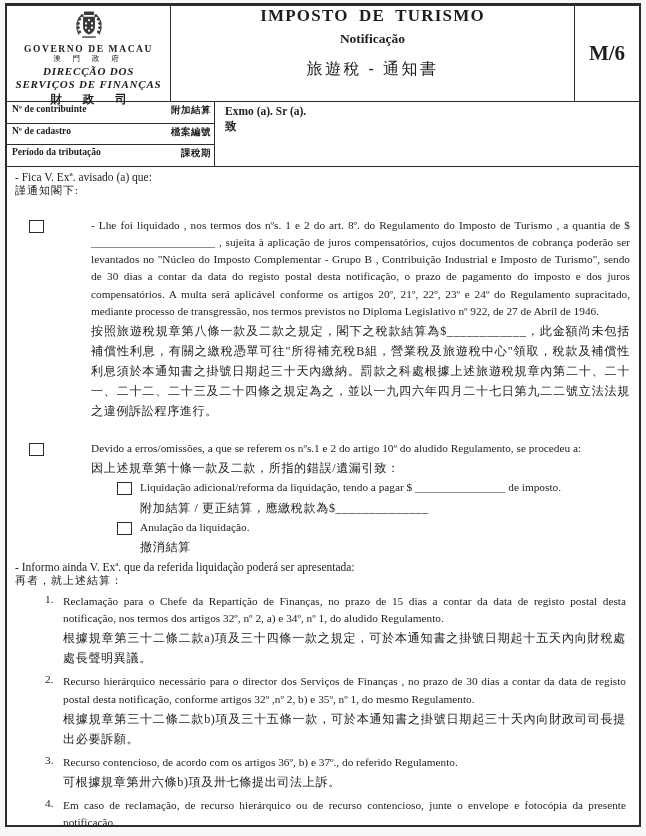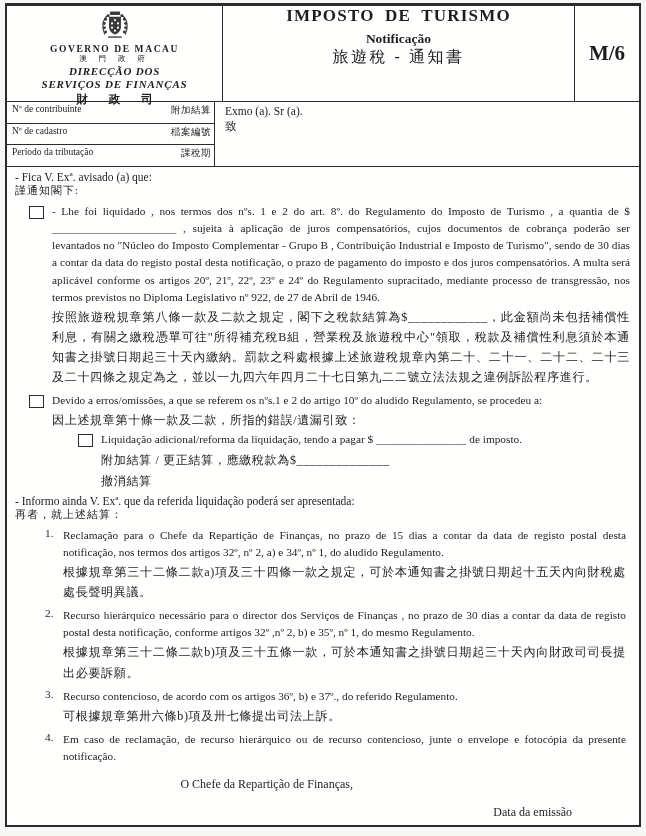--- a/index.html
+++ b/index.html
@@ -12,45 +12,45 @@
   .sheet {
     position: absolute; left: 5px; top: 3px;
     width: 636px; height: 824px;
     background: #fffffe;
     border: 2px solid #2c2c2c;
     border-top-width: 3px;
     overflow: hidden;
   }
   
   .header-top { display: flex; height: 96px; border-bottom: 1px solid #2c2c2c; }
-  .logo-cell { width: 216px; border-right: 1px solid #2c2c2c; text-align: center; padding-top: 2px; }
+  .logo-cell { width: 164px; border-right: 1px solid #2c2c2c; text-align: center; padding-top: 2px; }
   .emblem { height: 34px; margin: 1px auto 0; display: block; }
   .gov-name { font-size: 9.5px; letter-spacing: 1.6px; font-weight: 600; margin-top: 1px; }
   .gov-zh { font-size: 7.5px; letter-spacing: 5px; margin-top: 0px; }
   .dept-name { font-size: 11px; font-style: italic; font-weight: 600; letter-spacing: 0.8px; line-height: 1.15; margin-top: 1px; }
   .dept-zh { font-size: 11.5px; letter-spacing: 9px; font-weight: 600; margin-top: 2px; text-indent: 9px; }
   .title-cell { flex: 1; border-right: 1px solid #2c2c2c; text-align: center; }
   .doc-title { font-size: 17px; font-weight: bold; letter-spacing: 1.2px; word-spacing: 5px; }
   .doc-subtitle { font-size: 13.5px; font-weight: bold; margin-top: 5px; }
-  .doc-title-zh { font-size: 16px; margin-top: 0; letter-spacing: 2.5px; }
+  .doc-title-zh { font-size: 16px; margin-top: 12px; letter-spacing: 2.5px; }
   .m6-cell { width: 64px; display: flex; align-items: center; justify-content: center;
              font-size: 21px; font-weight: bold; }
-  .header-mid { display: flex; height: 65px; border-bottom: 1px solid #2c2c2c; }
+  .header-mid { display: flex; height: 65px; border-bottom: 1px solid #2c2c2c; font-weight: bold; }
   .fields-col { width: 208px; border-right: 1px solid #2c2c2c; display: flex; flex-direction: column; }
   .field-row { flex: 1; display: flex; justify-content: space-between; align-items: flex-start;
                padding: 2px 3px 0 5px; border-bottom: 1px solid #2c2c2c; }
   .field-row:last-child { border-bottom: none; }
   .field-pt { font-size: 9.5px; }
   .field-zh { font-size: 9.5px; letter-spacing: 0.5px; }
   .addr-cell { flex: 1; padding: 2px 10px; font-size: 11.5px; line-height: 1.3; }
   
   .body { padding: 4px 9px 0 8px; }
   .intro-pt { font-size: 11.5px; }
   .intro-zh { font-size: 11px; letter-spacing: 1px; }
-  .cb-block { display: flex; margin-top: 5px; }
+  .cb-block { display: flex; margin-top: 19px; gap: 39px; }
   .checkbox { width: 15px; height: 13px; border: 1px solid #2c2c2c; flex: none;
               margin: 3px 8px 0 14px; background: #fff; }
   .checkbox.sub { margin-left: 0; }
   .cb-body { flex: 1; }
   .pt-par { font-size: 11.3px; line-height: 1.52; text-align: justify; }
   .zh-par { font-size: 12.1px; line-height: 1.66; text-align: justify; letter-spacing: 0.6px; margin-top: 1px; }
   .sub-row { display: flex; margin-left: 26px; margin-top: 1px; }
   .sub-zh { margin-left: 49px; }
   .inform { margin-top: 4px; }
   .num-list { margin-top: 2px; }
@@ -151,20 +151,24 @@
     <div class="cb-block">
       <div class="checkbox"></div>
       <div class="cb-body">
         <div class="pt-par">Devido a erros/omissões, a que se referem os nºs.1 e 2 do artigo 10º do aludido Regulamento, se procedeu a:</div>
         <div class="zh-par">因上述規章第十條一款及二款，所指的錯誤/遺漏引致：</div>
         <div class="sub-row">
           <div class="checkbox sub"></div>
           <div class="pt-par">Liquidação adicional/reforma da liquidação, tendo a pagar $ ________________ de imposto.</div>
         </div>
         <div class="zh-par sub-zh">附加結算 / 更正結算，應繳稅款為$______________</div>
+        <div class="sub-row">
+          <div class="checkbox sub"></div>
+          <div class="pt-par">Anulação da liquidação.</div>
+        </div>
         <div class="zh-par sub-zh">撤消結算</div>
       </div>
     </div>
 
     <div class="inform">
       <div class="intro-pt">- Informo ainda V. Exª. que da referida liquidação poderá ser apresentada:</div>
       <div class="intro-zh">再者，就上述結算：</div>
     </div>
 
     <div class="num-list">

